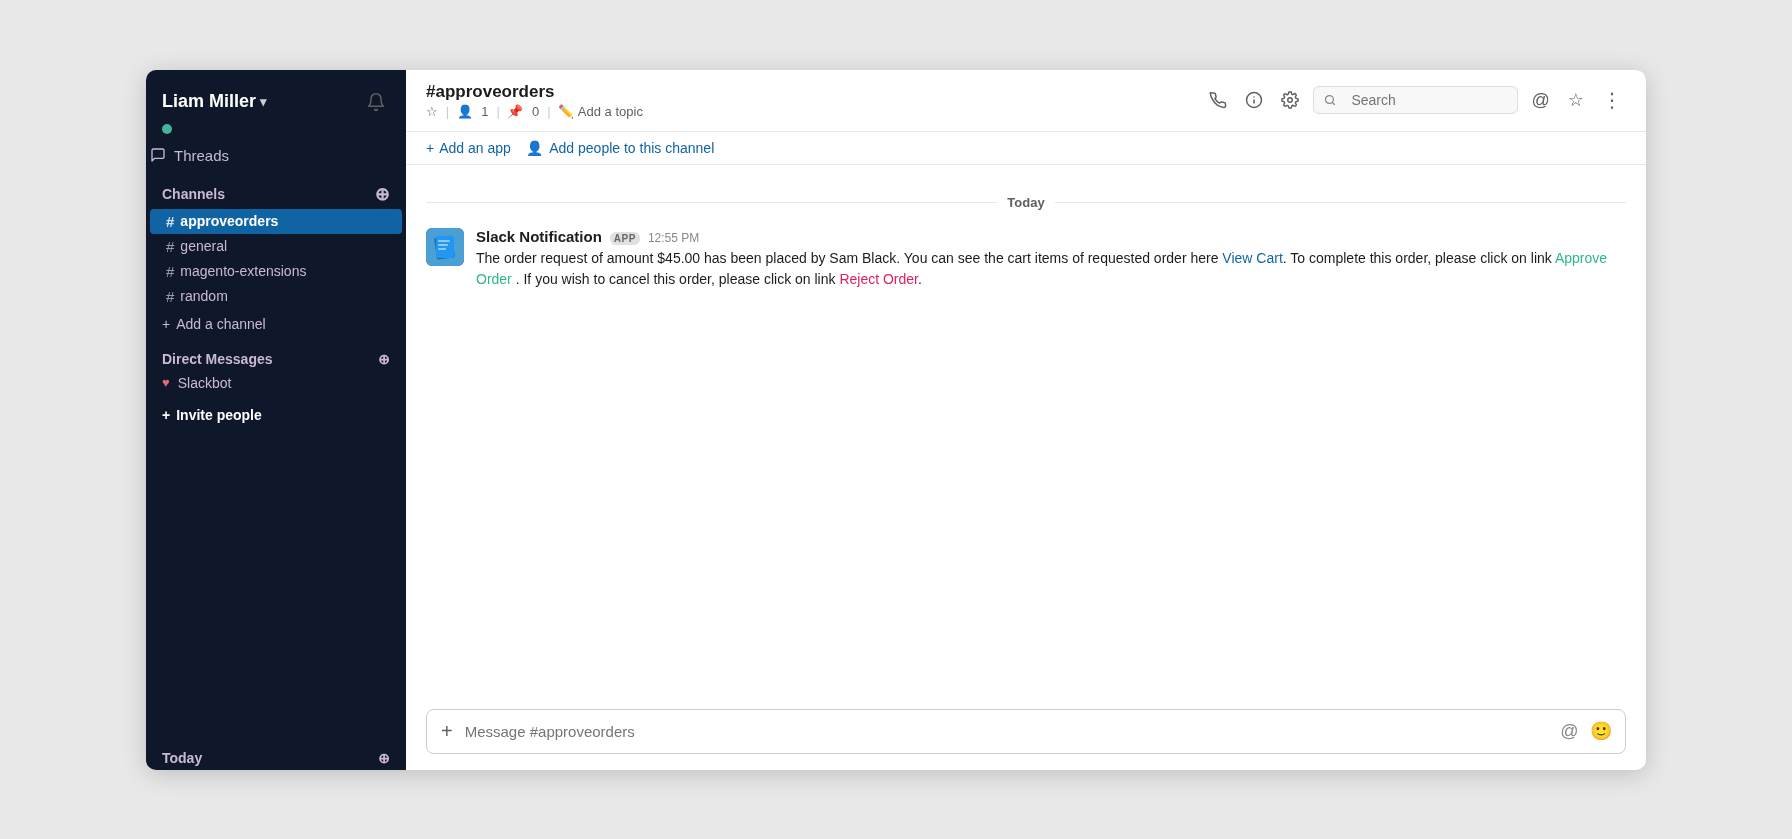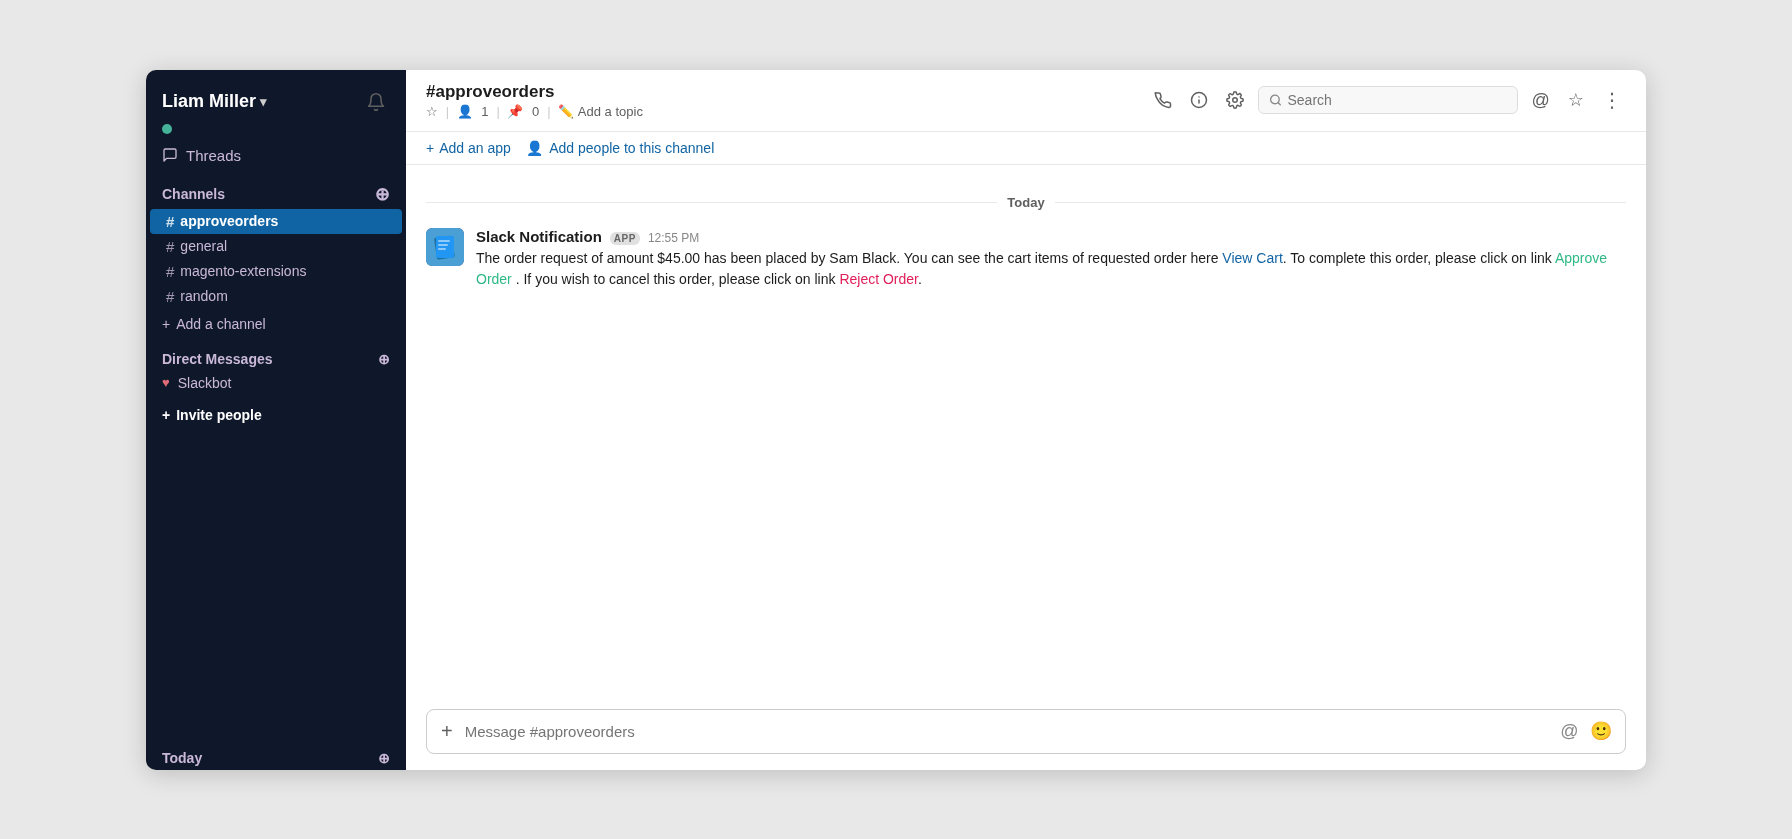--- a/index.html
+++ b/index.html
@@ -58,21 +58,21 @@
       width: 10px;
       height: 10px;
       background: #44b39a;
       border-radius: 50%;
       margin: 2px 0 8px 16px;
     }
     .sidebar-nav-item {
       display: flex;
       align-items: center;
       gap: 8px;
-      padding: 5px 16px;
+      padding: 5px 4px;
       color: #c9b8d8;
       font-size: 15px;
       cursor: pointer;
     }
     .sidebar-section-header {
       display: flex;
       align-items: center;
       justify-content: space-between;
       padding: 14px 16px 4px 16px;
       color: #c9b8d8;
@@ -219,22 +219,22 @@
       padding: 4px;
       border-radius: 4px;
     }
     .search-bar {
       display: flex;
       align-items: center;
       background: #f8f8f8;
       border: 1px solid #ddd;
       border-radius: 6px;
       padding: 5px 10px;
-      gap: 6px;
-      width: 260px;
+      gap: 16px;
+      width: 205px;
     }
     .search-bar input {
       border: none;
       background: transparent;
       outline: none;
       font-size: 14px;
       color: #616061;
       width: 100%;
     }
     .search-icon { color: #888; font-size: 14px; }

